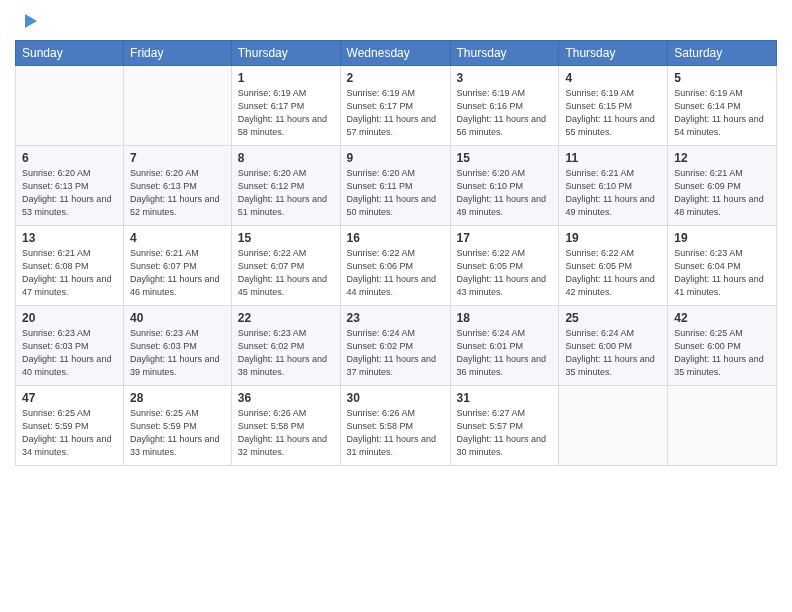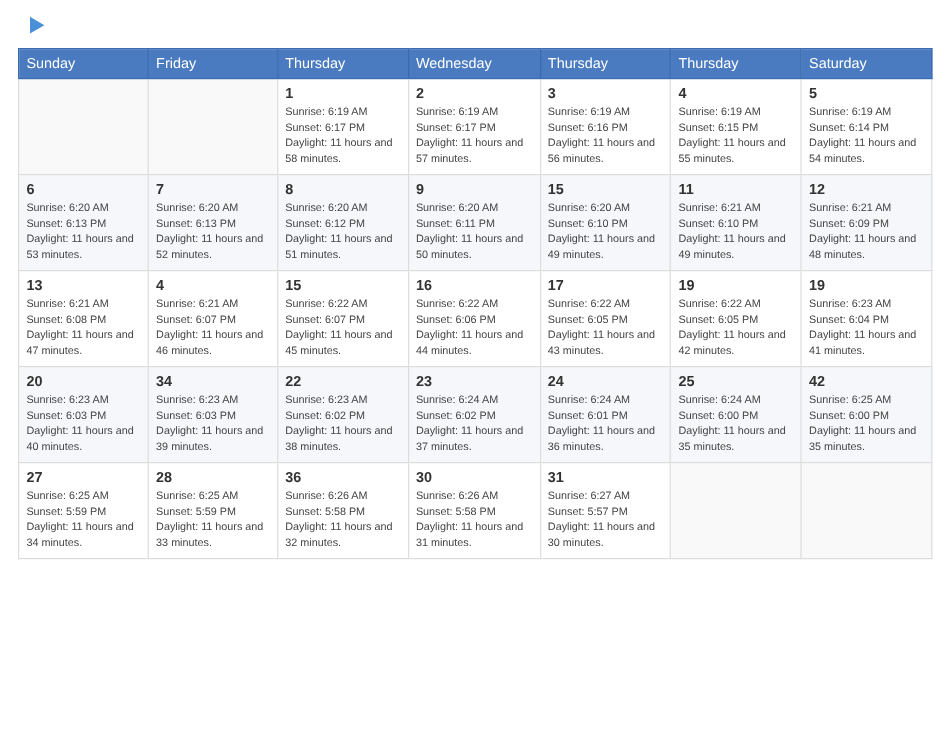--- a/index.html
+++ b/index.html
@@ -218,47 +218,47 @@
             <span class="day-number">19</span>
             <div class="day-info">Sunrise: 6:23 AM<br>Sunset: 6:04 PM<br>Daylight: 11 hours and 41 minutes.</div>
           </td>
         </tr>
         <tr>
           <td>
             <span class="day-number">20</span>
             <div class="day-info">Sunrise: 6:23 AM<br>Sunset: 6:03 PM<br>Daylight: 11 hours and 40 minutes.</div>
           </td>
           <td>
-            <span class="day-number">34</span>
+            <span class="day-number">40</span>
             <div class="day-info">Sunrise: 6:23 AM<br>Sunset: 6:03 PM<br>Daylight: 11 hours and 39 minutes.</div>
           </td>
           <td>
             <span class="day-number">22</span>
             <div class="day-info">Sunrise: 6:23 AM<br>Sunset: 6:02 PM<br>Daylight: 11 hours and 38 minutes.</div>
           </td>
           <td>
             <span class="day-number">23</span>
             <div class="day-info">Sunrise: 6:24 AM<br>Sunset: 6:02 PM<br>Daylight: 11 hours and 37 minutes.</div>
           </td>
           <td>
-            <span class="day-number">24</span>
+            <span class="day-number">18</span>
             <div class="day-info">Sunrise: 6:24 AM<br>Sunset: 6:01 PM<br>Daylight: 11 hours and 36 minutes.</div>
           </td>
           <td>
             <span class="day-number">25</span>
             <div class="day-info">Sunrise: 6:24 AM<br>Sunset: 6:00 PM<br>Daylight: 11 hours and 35 minutes.</div>
           </td>
           <td>
             <span class="day-number">42</span>
             <div class="day-info">Sunrise: 6:25 AM<br>Sunset: 6:00 PM<br>Daylight: 11 hours and 35 minutes.</div>
           </td>
         </tr>
         <tr>
           <td>
-            <span class="day-number">27</span>
+            <span class="day-number">47</span>
             <div class="day-info">Sunrise: 6:25 AM<br>Sunset: 5:59 PM<br>Daylight: 11 hours and 34 minutes.</div>
           </td>
           <td>
             <span class="day-number">28</span>
             <div class="day-info">Sunrise: 6:25 AM<br>Sunset: 5:59 PM<br>Daylight: 11 hours and 33 minutes.</div>
           </td>
           <td>
             <span class="day-number">36</span>
             <div class="day-info">Sunrise: 6:26 AM<br>Sunset: 5:58 PM<br>Daylight: 11 hours and 32 minutes.</div>
           </td>

